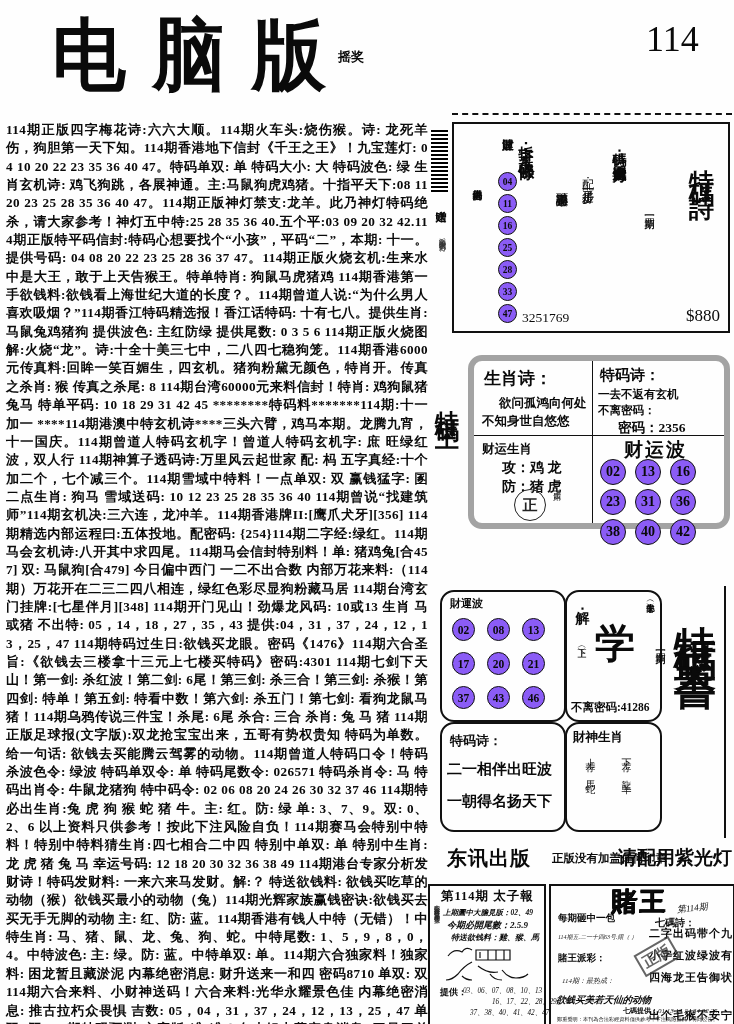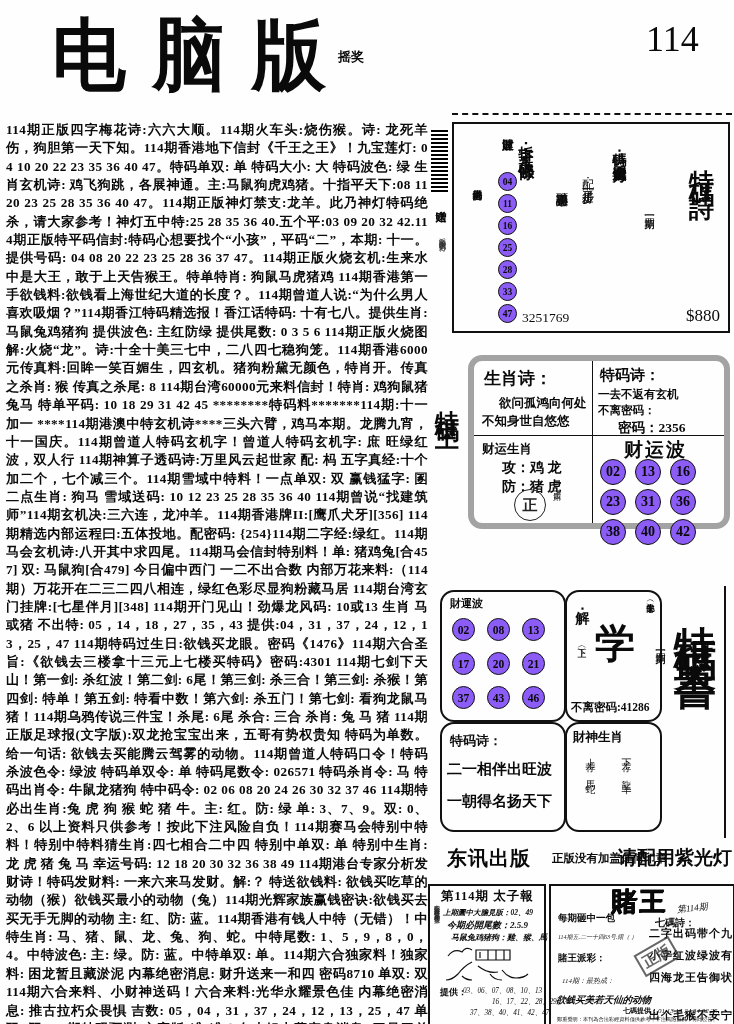--- a/index.html
+++ b/index.html
@@ -158,21 +158,21 @@
 
   <div class="abs b" style="left:447px;top:845px;font-size:20px;letter-spacing:1px;">东讯出版</div>
   <div class="abs b" style="left:552px;top:851px;font-size:11.5px;">正版没有加盖任何印章</div>
   <div class="abs b" style="left:618px;top:845px;font-size:19px;">请配用紫光灯</div>
 
   <div class="abs taizibao">
     <div class="abs vt" style="left:2px;top:14px;font-size:6px;height:108px;letter-spacing:1px;color:#222;">本報彩圖資料僅供參考勿作依據</div>
     <div class="abs b" style="left:11px;top:2px;font-size:12.5px;letter-spacing:1px;white-space:nowrap;">第114期 太子報</div>
     <div class="abs b hand" style="left:13px;top:22px;font-size:7.5px;white-space:nowrap;">上期圖中大膽見版：02、49</div>
     <div class="abs b hand" style="left:17px;top:33px;font-size:9px;white-space:nowrap;">今期必開尾數：2.5.9</div>
-    <div class="abs b hand" style="left:21px;top:46px;font-size:8px;white-space:nowrap;">马鼠兔鸡猪狗：雞、猴、馬</div>
+    <div class="abs b hand" style="left:21px;top:46px;font-size:8px;white-space:nowrap;">特送欲钱料：雞、猴、馬</div>
     <svg class="abs" style="left:12px;top:56px;" width="92" height="44" viewBox="0 0 92 44">
       <path class="doodle" d="M6 14 q6 -8 14 -4 q4 -6 10 -2 M34 8 h34 v10 h-34 z M38 10 v6 M46 8 v10 M54 8 v10 M62 8 v10"></path>
       <path class="doodle" d="M30 20 q-8 4 -14 12 q-6 6 -12 6 M36 24 q10 8 20 6 M60 28 q6 8 14 8 q8 0 12 -4"></path>
       <path class="doodle" d="M48 32 q4 6 12 6 M20 34 q4 4 10 4"></path>
     </svg>
     <div class="abs b" style="left:10px;top:100px;font-size:9px;">提供：</div>
     <div class="abs hand" style="left:33px;top:100px;font-size:7.2px;white-space:nowrap;">03、06、07、08、10、13</div>
     <div class="abs hand" style="left:40px;top:111px;font-size:7.2px;white-space:nowrap;margin-left:22px;">16、17、22、28、29、34</div>
     <div class="abs hand" style="left:40px;top:122px;font-size:7.2px;white-space:nowrap;">37、38、40、41、42、47</div>
   </div>

